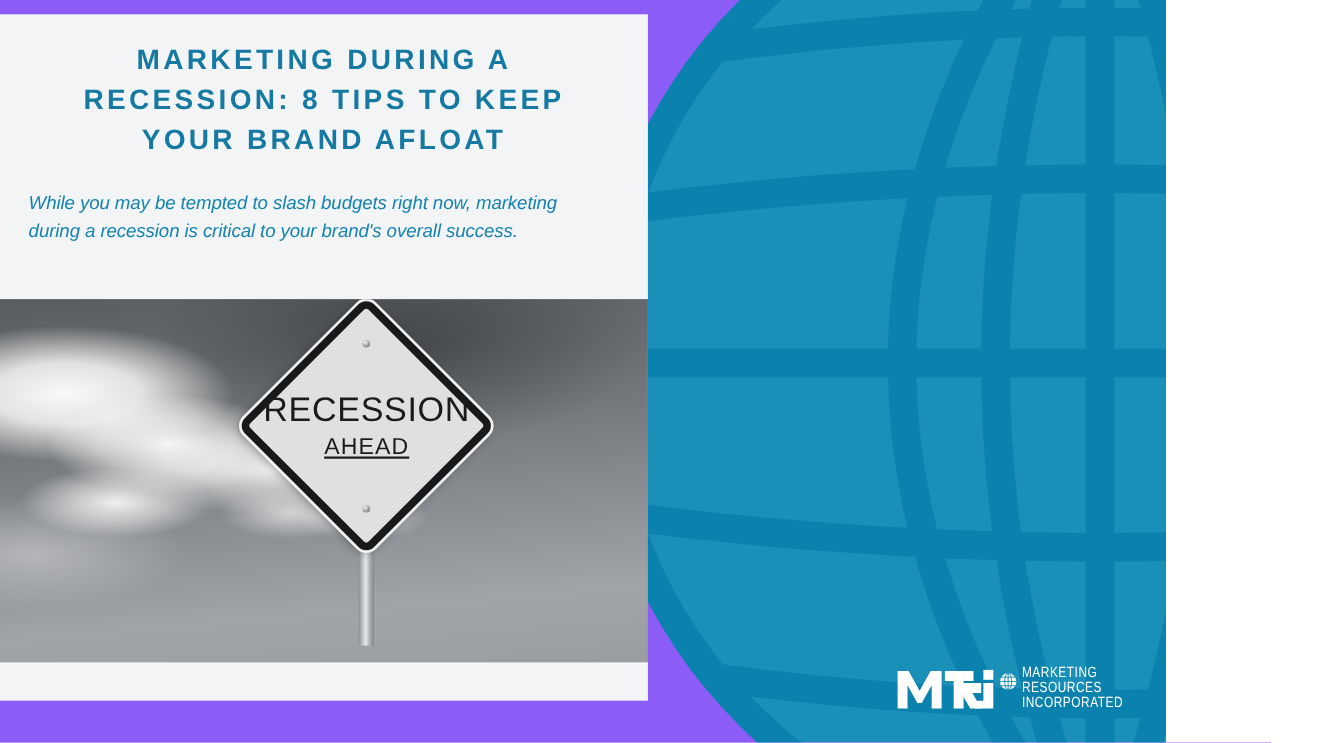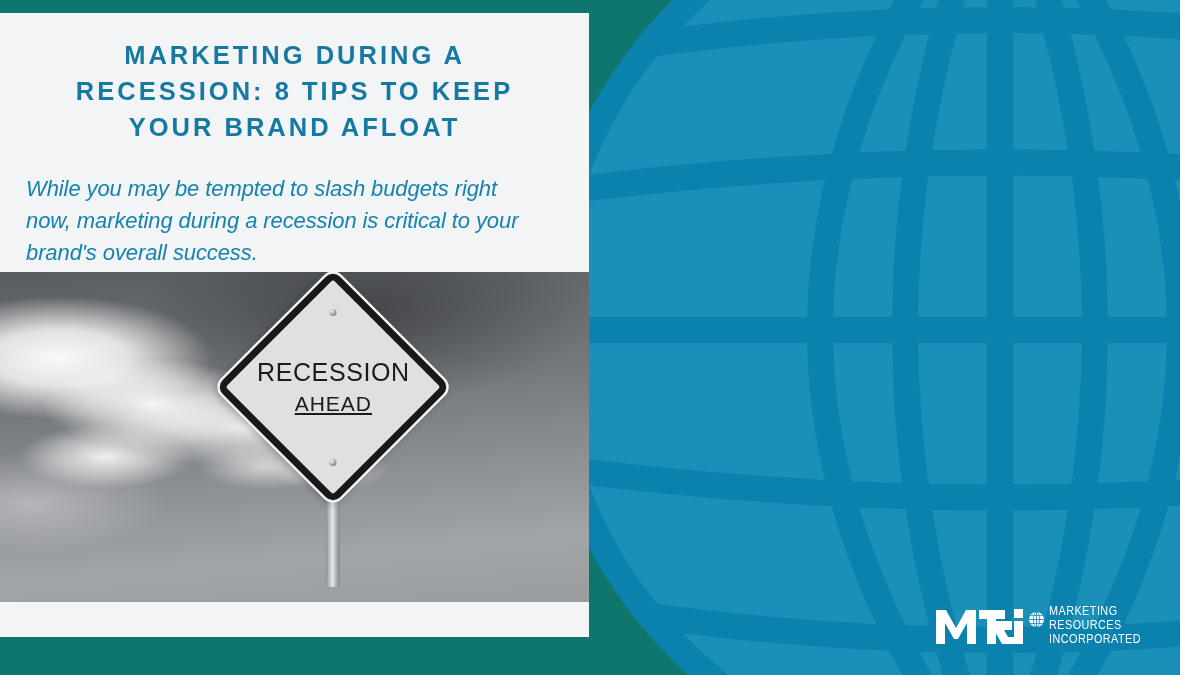--- a/index.html
+++ b/index.html
@@ -7,23 +7,23 @@
 
   html, body {
     width: 1200px;
     height: 675px;
     overflow: hidden;
     font-family: "Liberation Sans", sans-serif;
   }
 
   #stage {
     position: relative;
-    width: 1180px;
+    width: 1060px;
     height: 675px;
-    background: #0f766e;
+    background: #8b5cf6;
     overflow: hidden;
   }
 
   
   #globe-bg {
     position: absolute;
     left: 0; top: 0;
     width: 1200px; height: 675px;
     pointer-events: none;
   }
@@ -49,21 +49,21 @@
     line-height: 1.42;
     letter-spacing: 3.0px;
     text-align: center;
     color: #1579a2;
     text-transform: uppercase;
     padding: 0 10px;
   }
 
   #subtitle {
     margin-top: 27px;
-    font-size: 22px;
+    font-size: 17px;
     font-style: italic;
     line-height: 1.47;
     color: #1583ad;
     letter-spacing: -0.1px;
     padding-right: 26px;
   }
 
   
   #photo {
     position: absolute;
@@ -127,21 +127,21 @@
     left: 50%;
     top: 100px;
     transform: translate(-50%, -50%);
     width: 210px;
     text-align: center;
     color: #191b1d;
   }
 
   #sign-line1 {
     font-family: "Liberation Sans", sans-serif;
-    font-size: 25px;
+    font-size: 31px;
     font-weight: normal;
     letter-spacing: 0.6px;
     line-height: 1;
   }
 
   #sign-line2 {
     font-family: "Liberation Sans", sans-serif;
     font-size: 21px;
     font-weight: normal;
     letter-spacing: 1.0px;

